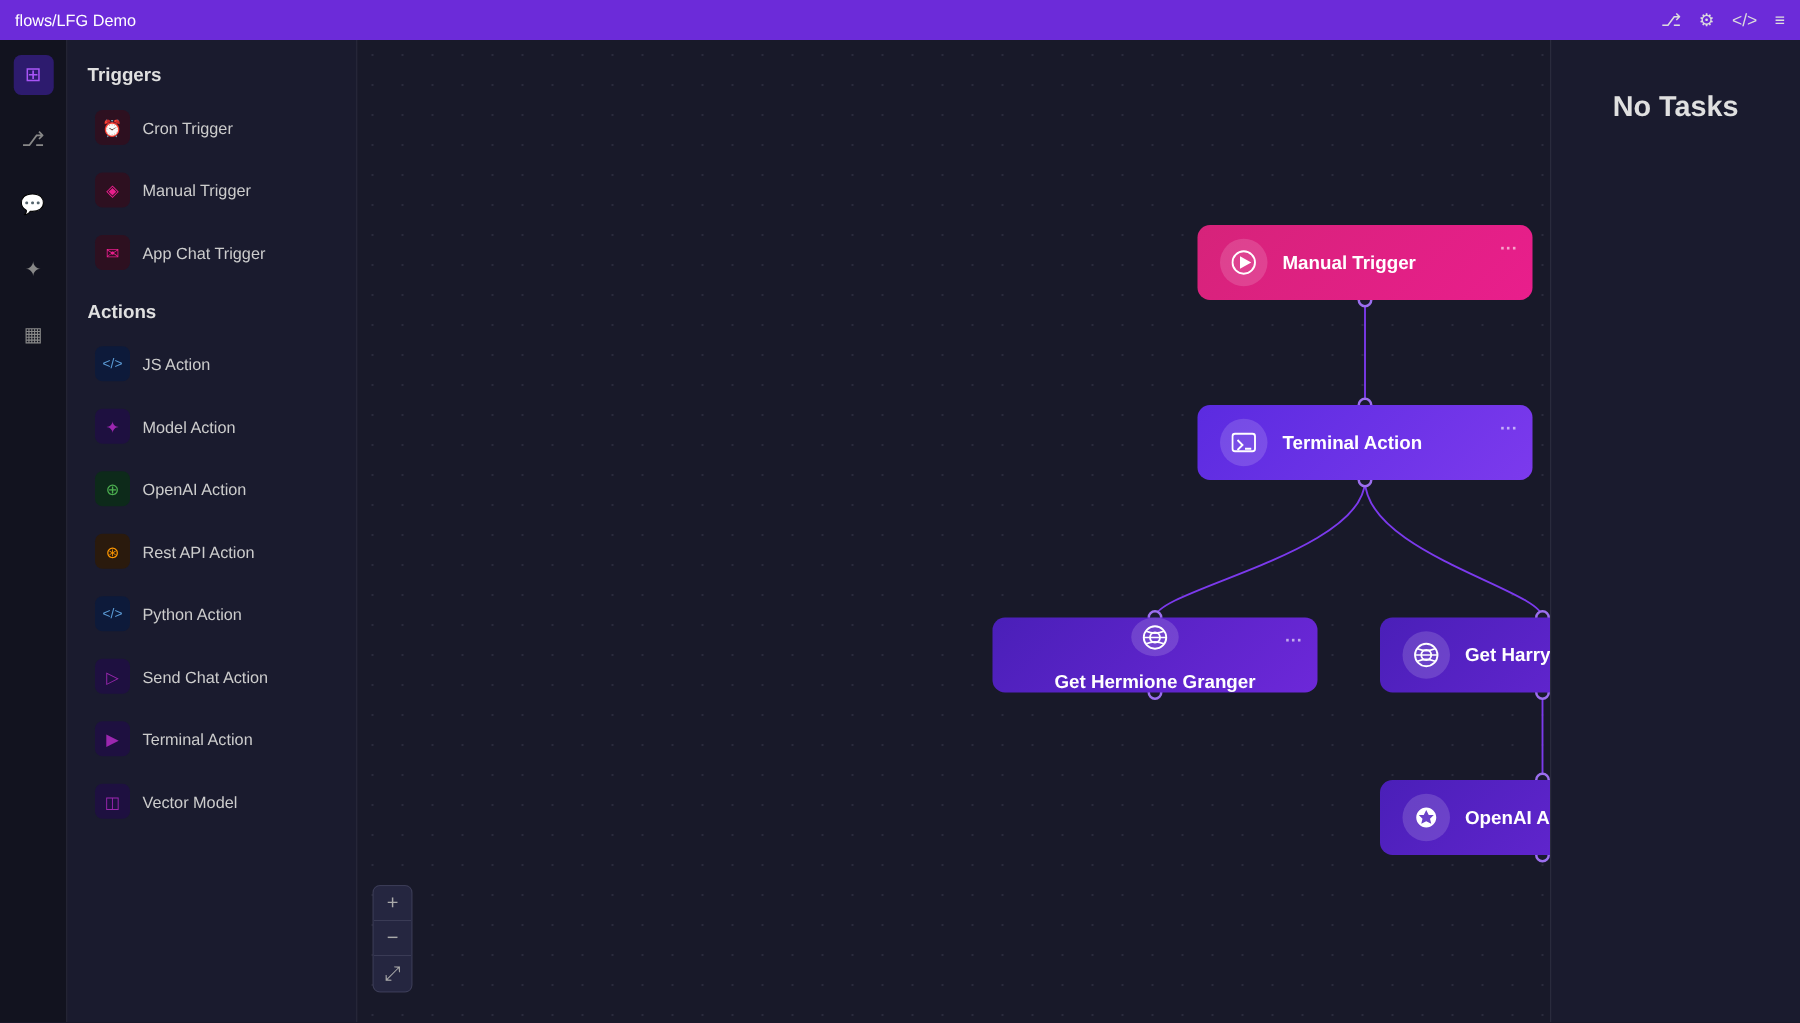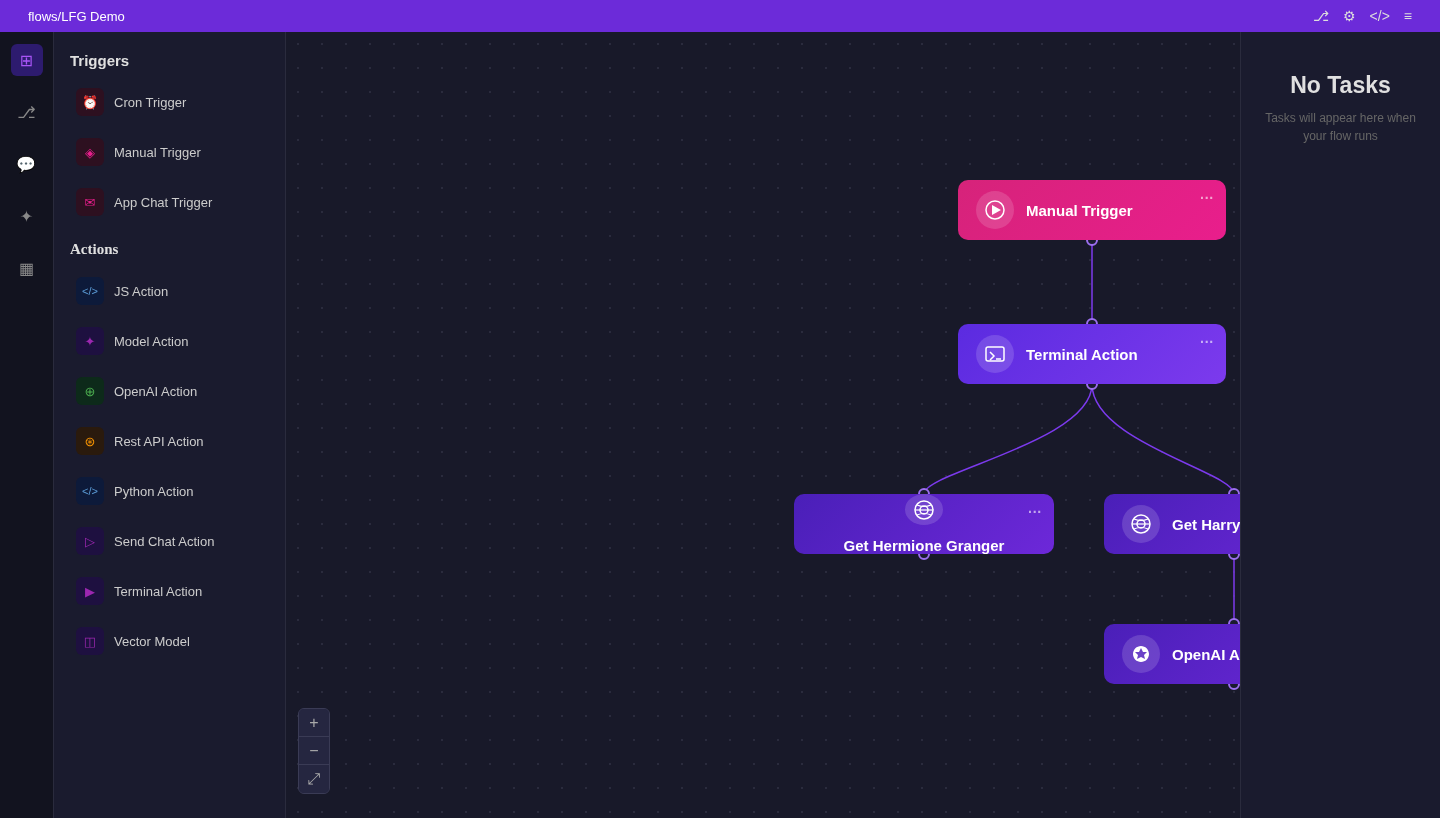--- a/index.html
+++ b/index.html
@@ -5,21 +5,21 @@
     * { box-sizing: border-box; margin: 0; padding: 0; }
     body { width: 1440px; height: 818px; background: #1a1b2e; color: #fff; font-family: -apple-system, BlinkMacSystemFont, 'Segoe UI', sans-serif; overflow: hidden; display: flex; flex-direction: column; }
 
     
     .topbar {
       height: 32px;
       background: #6c2bd9;
       display: flex;
       align-items: center;
       justify-content: space-between;
-      padding: 0 28px;
+      padding: 0 12px;
       flex-shrink: 0;
     }
     .topbar-title { font-size: 13px; font-weight: 500; color: #fff; }
     .topbar-icons { display: flex; gap: 14px; align-items: center; }
     .topbar-icon { color: #ddd; font-size: 14px; cursor: pointer; }
 
     .main-area {
       display: flex;
       flex: 1;
       overflow: hidden;
@@ -81,21 +81,21 @@
       display: flex; align-items: center; justify-content: center;
       font-size: 13px;
       flex-shrink: 0;
     }
     .icon-pink { background: #2d1020; color: #e91e8c; }
     .icon-purple { background: #1e1040; color: #9c27b0; }
     .icon-blue { background: #0d1a3a; color: #5b9bd5; }
     .icon-green { background: #0d2a1a; color: #4caf50; }
     .icon-orange { background: #2a1a0d; color: #ff9800; }
 
-    .section-gap { margin-top: 16px; font-family: Liberation Serif, serif; }
+    .section-gap { margin-top: 16px; }
 
     
     .canvas {
       flex: 1;
       background: #181929;
       background-image: radial-gradient(circle, #2a2b3d 1px, transparent 1px);
       background-size: 24px 24px;
       position: relative;
       overflow: hidden;
     }
@@ -391,16 +391,15 @@
     <div class="zoom-controls">
       <button class="zoom-btn">+</button>
       <button class="zoom-btn">−</button>
       <button class="zoom-btn">⤢</button>
     </div>
 
   </div>
 
   <div class="right-panel">
     <div class="right-panel-title">No Tasks</div>
-    <div class="right-panel-subtitle">Tasks will appear here when your flow runs</div>
   </div>
 
 </div>
 
 </body></html>

